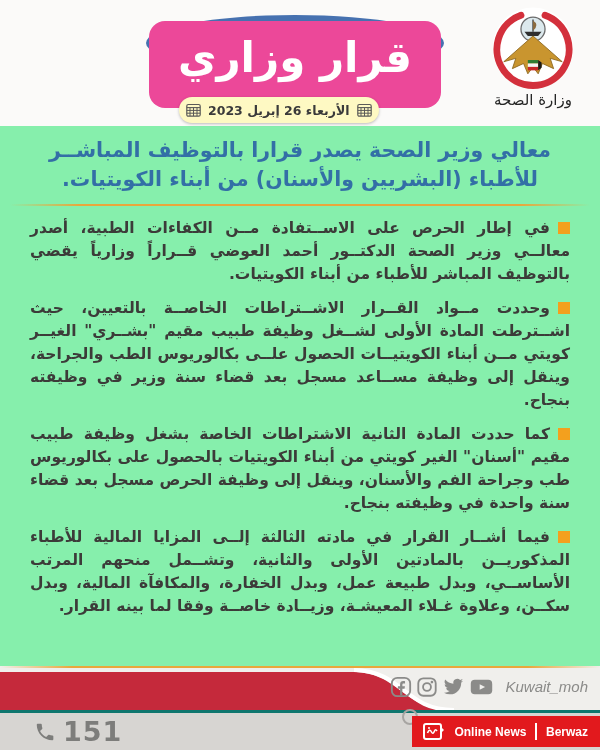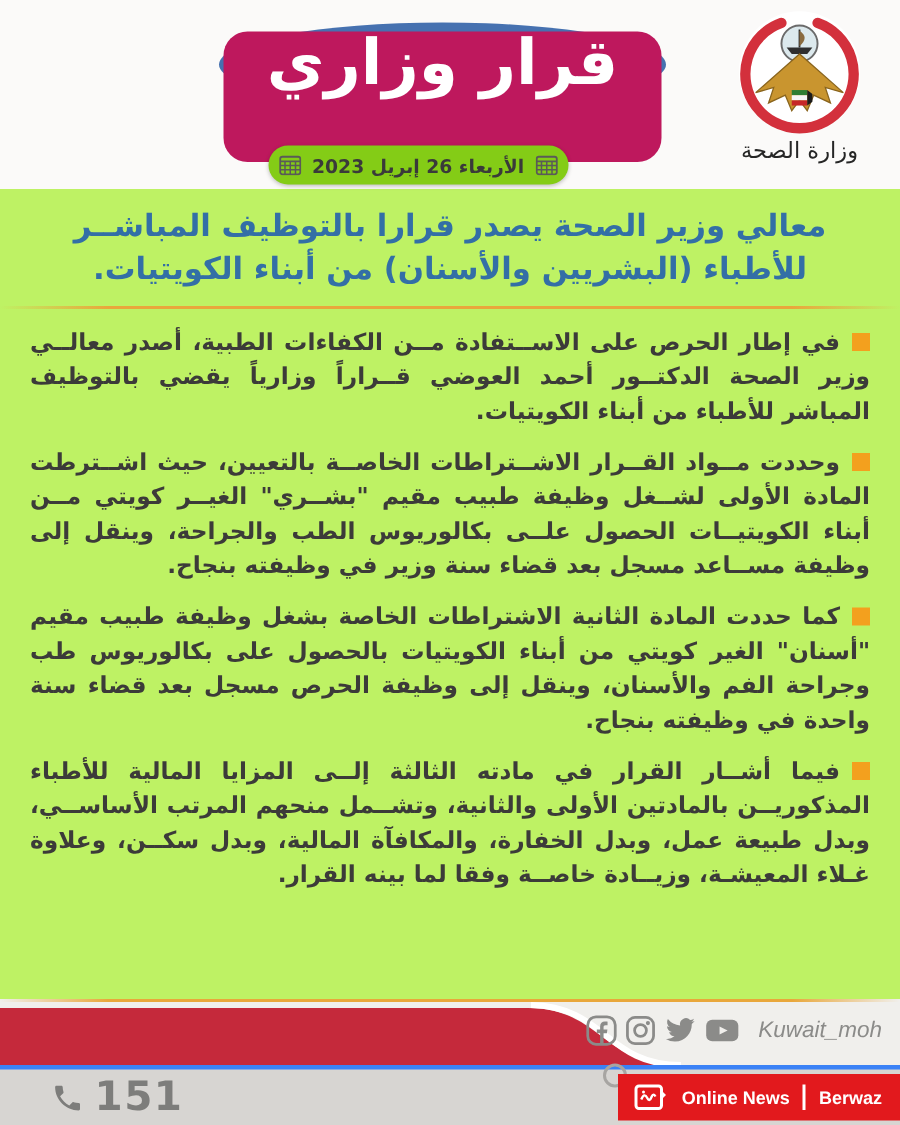--- a/index.html
+++ b/index.html
@@ -20,37 +20,37 @@
   }
   .banner-arc {
     position:absolute; left:146px; top:15px;
     width:298px; height:56px;
     background:#4671B0;
     border-radius:50%;
   }
   .banner {
     position:absolute; left:149px; top:21px;
     width:292px; height:87px;
-    background:#be185d;
+    background:#ec4899;
     border-radius:16px;
-    display:flex; justify-content:center;
+    display:flex; align-items:center; justify-content:center;
   }
   .banner-title {
     color:#FFFFFF;
     font-size:42px;
     font-weight:bold;
     line-height:1;
     padding-bottom:14px;
     direction:rtl;
   }
   .date-pill {
     position:absolute; left:179px; top:97px;
     height:26px;
     min-width:162px;
-    background:#84cc16;
+    background:#fef9c3;
     border-radius:13px;
     box-shadow:0 1px 3px rgba(0,0,0,.25);
     display:flex; align-items:center; justify-content:space-between;
     gap:7px;
     padding:0 7px;
     direction:rtl;
   }
   .date-text {
     font-size:12.5px;
     font-weight:bold;
@@ -66,22 +66,22 @@
   .moh-label {
     font-size:15px;
     font-weight:normal;
     color:#262626;
     margin-top:-4px;
     direction:rtl;
   }
   
   .content {
     height:540px;
-    padding:8px 20px 0;
-    background:#bef264;
+    padding:8px 30px 0;
+    background:#86efac;
     direction:rtl;
   }
   .headline {
     color:#336FA6;
     font-size:20.5px;
     font-weight:bold;
     text-align:center;
     line-height:29px;
     margin:2px auto 10px;
   }
@@ -122,21 +122,21 @@
     font-family:"Liberation Sans", sans-serif;
     font-size:15px;
     color:#8B8B89;
     margin-left:7px;
   }
   
   .bottom-bar {
     position:relative;
     height:40px;
     background:#D7D5D2;
-    border-top:3px solid #3b82f6;
+    border-top:3px solid #0f766e;
     display:flex; align-items:center;
   }
   .phone-block {
     display:flex; align-items:center; gap:7px;
     margin-right:34px; 
     direction:ltr;
     margin-left:34px;
   }
   .phone-number {
     font-size:27px;

